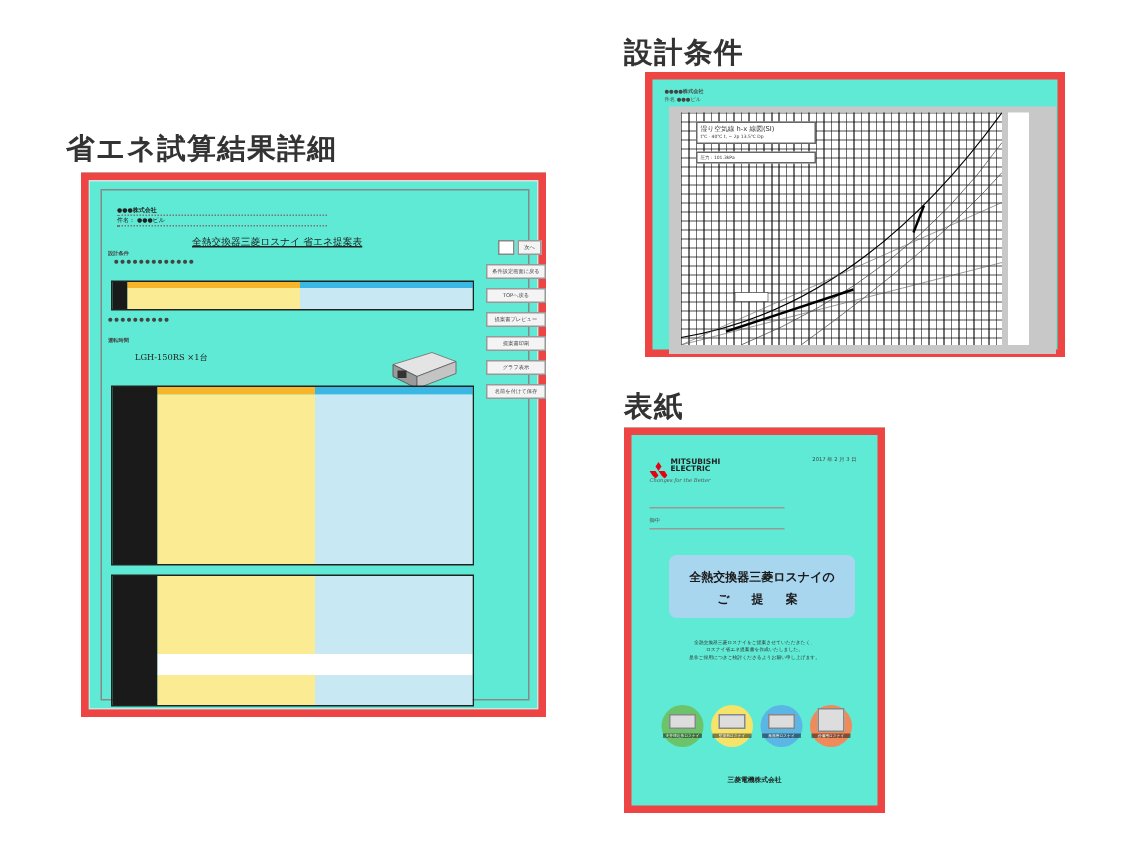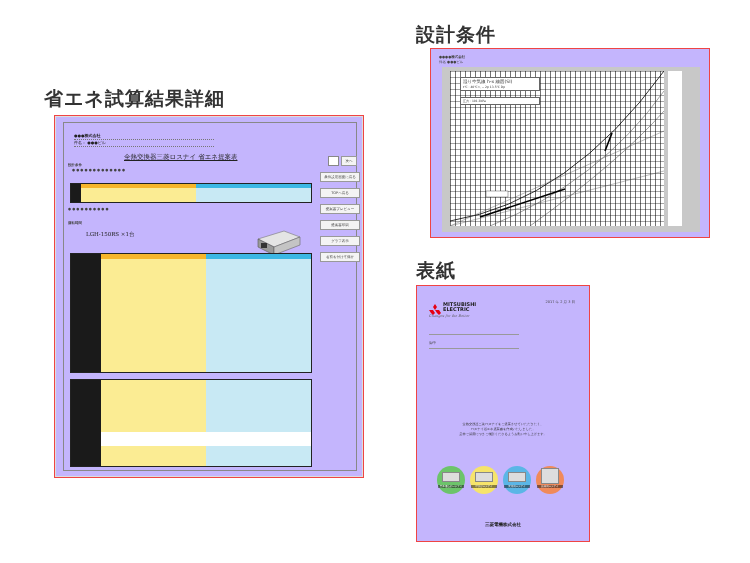--- a/index.html
+++ b/index.html
@@ -1,21 +1,21 @@
 <!DOCTYPE html>
 <html><head>
 <meta charset="utf-8">
 <style>
   * { box-sizing: border-box; margin: 0; padding: 0; }
   body {
     width: 750px; height: 563px; background: #ffffff; position: relative; overflow: hidden;
     font-family: "DejaVu Sans", sans-serif; color: #222;
   }
   .heading { position: absolute; font-size: 19px; font-weight: bold; color: #333; letter-spacing: 1px; }
-  .frame { position: absolute; border: 1px solid #ef4444; background: #c4b5fd; }
+  .frame { position: absolute; border: 5px solid #ef4444; background: #5eead4; }
   .tiny { font-size: 3.5px; line-height: 4px; color: #444; white-space: nowrap; overflow: hidden; }
 
   
   #doc-left { left: 54px; top: 115px; width: 310px; height: 363px; box-shadow: 0 0 0 1px #ddd inset; }
   #doc-left .inner { position: absolute; left: 8px; top: 6px; right: 6px; bottom: 6px; border: 1px solid #888; }
   .company { position: absolute; left: 10px; top: 10px; font-size: 4px; font-weight: bold; }
   .client { position: absolute; left: 10px; top: 17px; font-size: 4px; }
   .uline { position: absolute; left: 10px; height: 0; border-top: 1px dotted #777; width: 140px; }
   .doc-title { position: absolute; left: 60px; top: 30px; font-size: 6.5px; font-family: "DejaVu Serif", serif; text-decoration: underline; }
   .side-btns { position: absolute; left: 252px; top: 33px; width: 46px; }
@@ -182,20 +182,24 @@
     <div class="logo-text">
       <div>MITSUBISHI</div>
       <div>ELECTRIC</div>
     </div>
     <div class="logo-tag">Changes for the Better</div>
   </div>
   <div class="cover-date">2017 年 2 月 3 日</div>
   <div class="cover-line" style="top:48px;"></div>
   <div class="cover-addressee">御中</div>
   <div class="cover-line" style="top:62px;"></div>
+  <div class="cover-title">
+    <span class="t1">全熱交換器三菱ロスナイの</span>
+    <span class="t2">ご 提 案</span>
+  </div>
   <div class="cover-msg" style="white-space:pre-line;">全熱交換器三菱ロスナイをご提案させていただきたく、
 ロスナイ省エネ提案書を作成いたしました。
 是非ご採用につきご検討くださるようお願い申し上げます。</div>
   <div class="products">
     <div class="prod" style="background:#6cc46a;">
         <div class="box"></div>
         <div class="cap">天井埋込形ロスナイ</div>
       </div>
     <div class="prod" style="background:#f6e46a;">
         <div class="box"></div>

